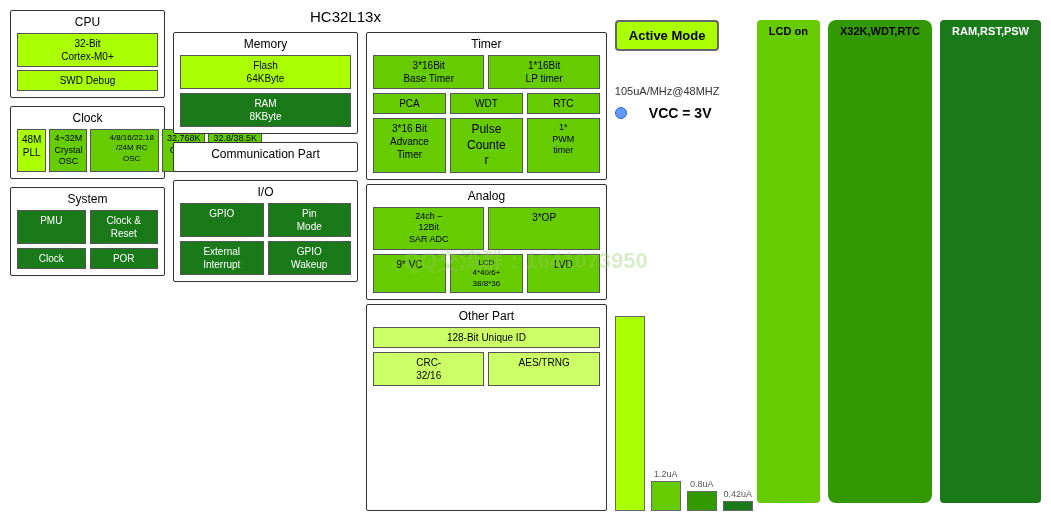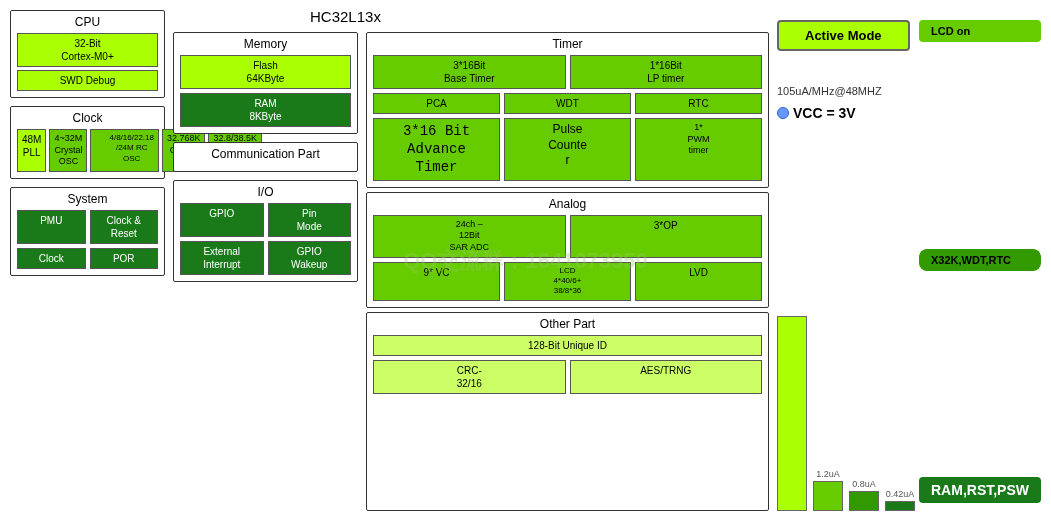--- a/index.html
+++ b/index.html
@@ -118,21 +118,21 @@
       top: 8px;
       left: 310px;
       font-size: 15px;
     }
 
     
     .active-mode-btn {
       background: #aaff00;
       border: 2px solid #666;
       border-radius: 4px;
-      padding: 6px 26px;
+      padding: 6px 12px;
       font-size: 13px;
       font-weight: bold;
       text-align: center;
       display: inline-block;
       color: #000;
     }
     .chart-label-top {
       font-size: 11px;
       color: #333;
       margin-top: 30px;
@@ -268,21 +268,21 @@
 Base Timer</div>
         <div class="green-mid" style="flex:1;white-space:pre-line;">1*16Bit
 LP timer</div>
       </div>
       <div style="display:grid;grid-template-columns:1fr 1fr 1fr;gap:4px;margin-bottom:4px;">
         <div class="green-mid">PCA</div>
         <div class="green-mid">WDT</div>
         <div class="green-mid">RTC</div>
       </div>
       <div style="display:grid;grid-template-columns:1fr 1fr 1fr;gap:4px;">
-        <div class="green-mid" style="white-space:pre-line;font-size:14px;font-family:Liberation Mono, monospace;">3*16 Bit
+        <div class="green-mid" style="white-space:pre-line;font-size:10px;">3*16 Bit
 Advance
 Timer</div>
         <div class="green-mid" style="white-space:pre-line;font-size:12px;">Pulse
 Counte
 r</div>
         <div class="green-mid" style="white-space:pre-line;font-size:9px;">1*
 PWM
 timer</div>
       </div>
     </div>
@@ -317,21 +317,21 @@
     </div>
 
   </div>
 
   <div class="col4-wrapper">
 
     <div style="display:flex;flex-direction:column;align-items:flex-start;gap:4px;flex:1;">
 
       <div class="active-mode-btn">Active Mode</div>
       <div class="chart-label-top">105uA/MHz@48MHZ</div>
-      <div style="display:flex;align-items:center;gap:0;text-align:right;">
+      <div style="display:flex;align-items:center;gap:18px;text-align:right;">
         <span class="vcc-circle"></span>
         <span style="font-size:14px;font-weight:bold;">VCC = 3V</span>
       </div>
 
       <div style="display:flex;align-items:flex-end;gap:6px;height:200px;margin-top:auto;padding-top:10px;">
 
         <div style="display:flex;flex-direction:column;align-items:center;">
           <div style="width:30px;height:195px;background:#aaff00;border:1px solid #666;"></div>
         </div>
 
@@ -346,21 +346,21 @@
         </div>
 
         <div style="display:flex;flex-direction:column;align-items:center;">
           <div style="font-size:9px;color:#555;margin-bottom:2px;">0.42uA</div>
           <div style="width:30px;height:10px;background:#1a7a1a;border:1px solid #666;"></div>
         </div>
       </div>
 
     </div>
 
-    <div style="display:flex;flex-direction:column;justify-content:space-between;gap:8px;padding-bottom:8px;">
+    <div style="display:flex;flex-direction:row;justify-content:space-between;gap:8px;padding-bottom:8px;">
       <div style="background:#66cc00;border-radius:4px;padding:5px 12px;font-size:11px;font-weight:bold;color:#000;">LCD on</div>
       <div style="background:#339900;border-radius:8px;padding:5px 12px;font-size:11px;font-weight:bold;color:#000;">X32K,WDT,RTC</div>
-      <div style="background:#1a7a1a;border-radius:4px;padding:5px 12px;font-size:14px;font-weight:bold;color:#fff;">RAM,RST,PSW</div>
+      <div style="background:#1a7a1a;border-radius:4px;padding:5px 12px;font-size:11px;font-weight:bold;color:#fff;">RAM,RST,PSW</div>
     </div>
 
   </div>
 
 </div>
 
 </body></html>

